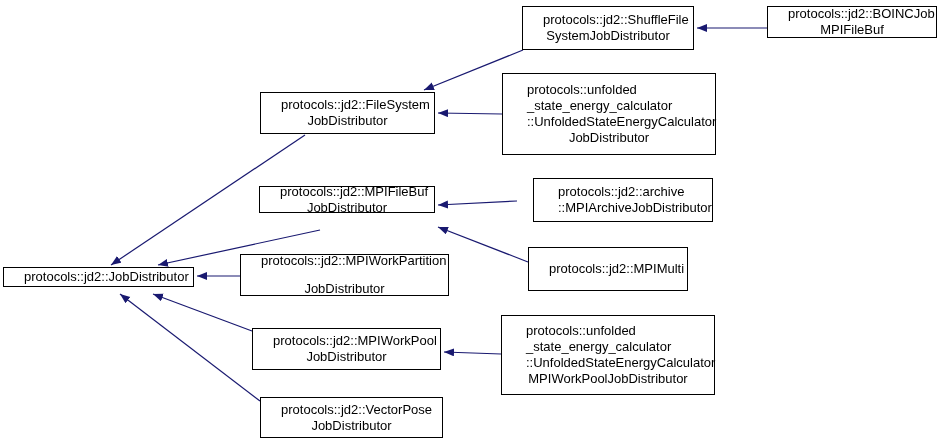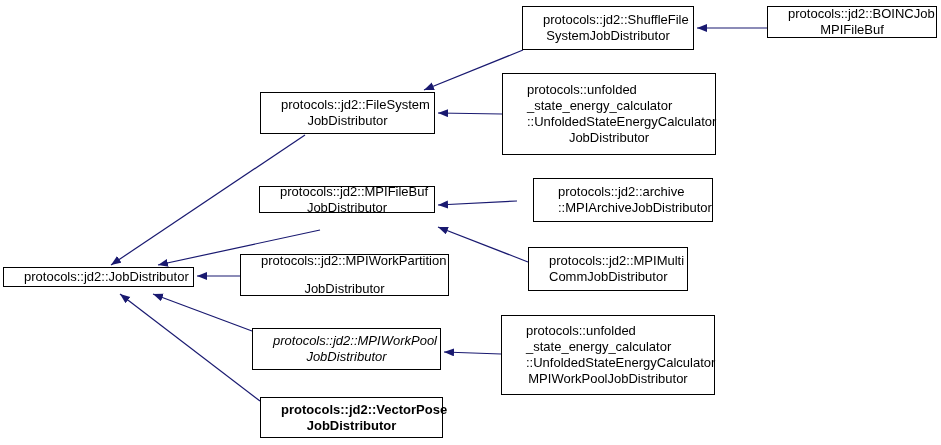--- a/index.html
+++ b/index.html
@@ -99,38 +99,37 @@
     <span class="ln">JobDistributor</span>
   </div>
 
   <div class="node" style="left:517px; top:178px; width:180px; height:44px;margin-left:16px;">
     <span class="ln ln-left">protocols::jd2::archive</span>
     <span class="ln ln-left">::MPIArchiveJobDistributor</span>
   </div>
 
   <div class="node" style="left:528px; top:247px; width:160px; height:44px;">
     <span class="ln">protocols::jd2::MPIMulti</span>
-    <span class="ln">CommJobDistributor</span>
   </div>
 
   <div class="node" style="left:240px; top:254px; width:209px; height:42px;gap:12px;">
     <span class="ln">protocols::jd2::MPIWorkPartition</span>
     <span class="ln">JobDistributor</span>
   </div>
 
-  <div class="node" style="left:252px; top:328px; width:189px; height:42px;font-style:italic;">
+  <div class="node" style="left:252px; top:328px; width:189px; height:42px;">
     <span class="ln">protocols::jd2::MPIWorkPool</span>
     <span class="ln">JobDistributor</span>
   </div>
 
   <div class="node" style="left:501px; top:315px; width:214px; height:80px;">
     <span class="ln ln-left">protocols::unfolded</span>
     <span class="ln ln-left">_state_energy_calculator</span>
     <span class="ln ln-left">::UnfoldedStateEnergyCalculator</span>
     <span class="ln ln-center">MPIWorkPoolJobDistributor</span>
   </div>
 
-  <div class="node" style="left:260px; top:397px; width:183px; height:41px;font-weight:bold;">
+  <div class="node" style="left:260px; top:397px; width:183px; height:41px;">
     <span class="ln">protocols::jd2::VectorPose</span>
     <span class="ln">JobDistributor</span>
   </div>
 
 </div>
 
 </body></html>

